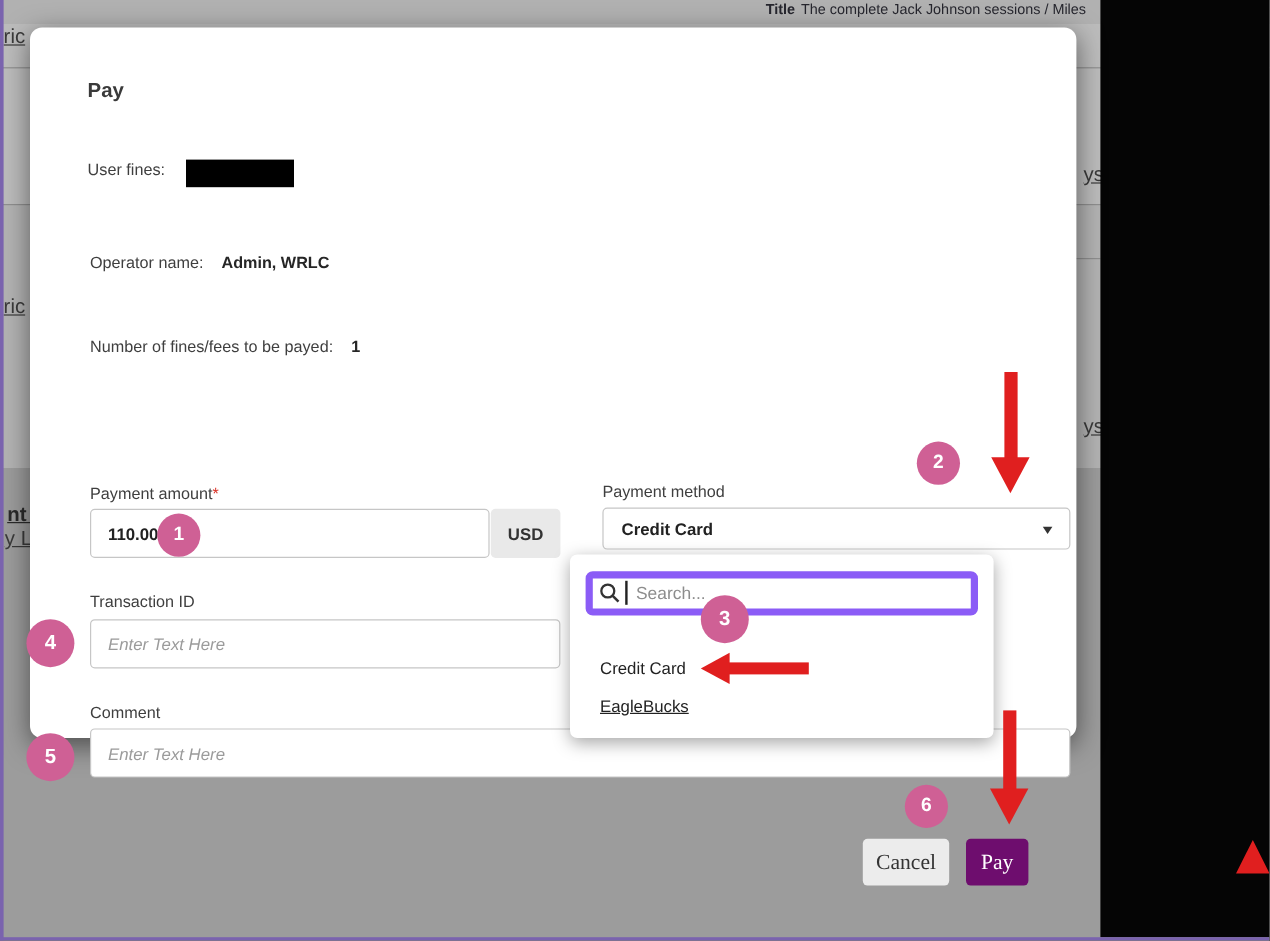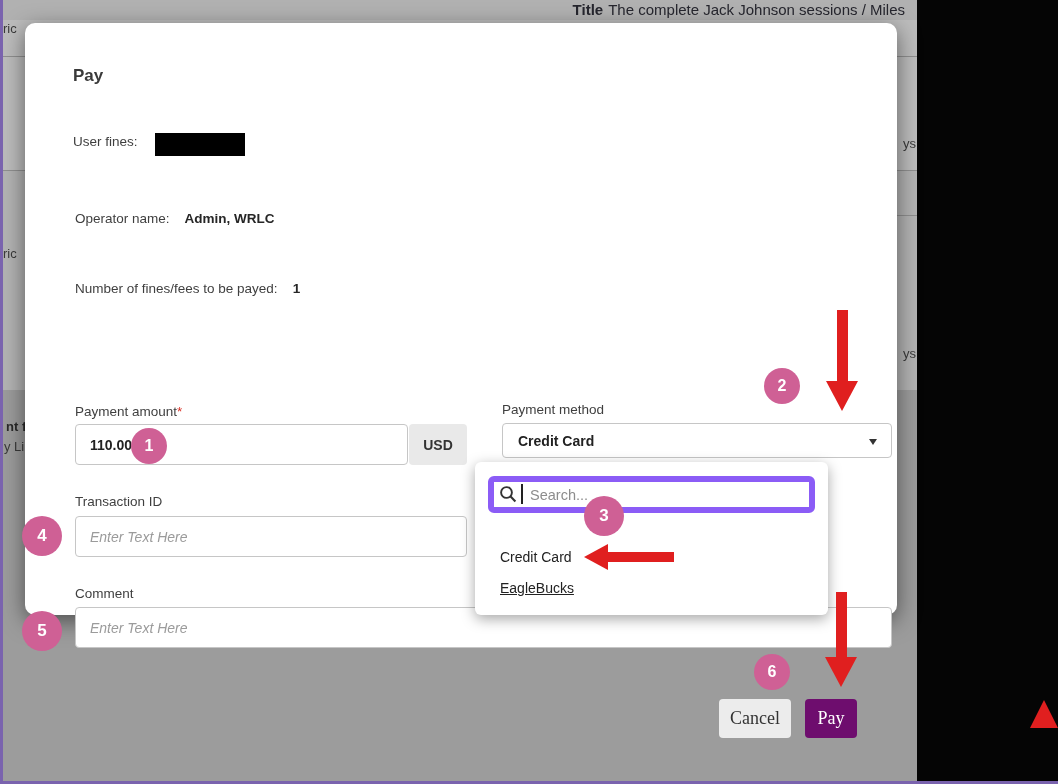--- a/index.html
+++ b/index.html
@@ -7,23 +7,23 @@
   body { font-family:"Liberation Sans", sans-serif; }
   .screen { position:relative; width:1058px; height:784px; overflow:hidden; background:#a6a6a6; }
 
   
   .bd-band { position:absolute; left:0; width:1058px; }
   .bd-top    { top:0;   height:20px;  background:#b1b1b1; }
   .bd-b1     { top:20px;  height:150px; background:#bcbcbc; }
   .bd-b2     { top:170px; height:220px; background:#b3b3b3; }
   .bd-b3     { top:390px; height:394px; background:#9c9c9c; }
   .bd-line   { position:absolute; left:0; width:1058px; height:1px; background:#8f8f8f; }
-  .frag { position:absolute; font-size:13px; color:#3a3a3a; }
+  .frag { position:absolute; font-size:17px; color:#3a3a3a;text-decoration:underline; }
   .frag.b { font-weight:bold; color:#2a2a2a; }
-  .record-title { position:absolute; top:1px; right:153px; font-size:15px; color:#26262e; white-space:nowrap; }
+  .record-title { position:absolute; top:1px; right:153px; font-size:12px; color:#26262e; white-space:nowrap; }
   .record-title .t-label { font-weight:bold; margin-right:5px; }
 
   
   .black-region { position:absolute; left:917px; top:0; width:141px; height:781px; background:#050505; z-index:5; }
   .corner-tri { position:absolute; left:1030px; top:700px; width:0; height:0;
     border-left:14px solid transparent; border-right:14px solid transparent;
     border-bottom:28px solid #e01f1f; z-index:6; }
   .edge-left   { position:absolute; left:0; top:0; width:3px; height:784px; background:#7a63ae; z-index:40; }
   .edge-bottom { position:absolute; left:0; top:781px; width:1058px; height:3px; background:#7a63ae; z-index:40; }
 

